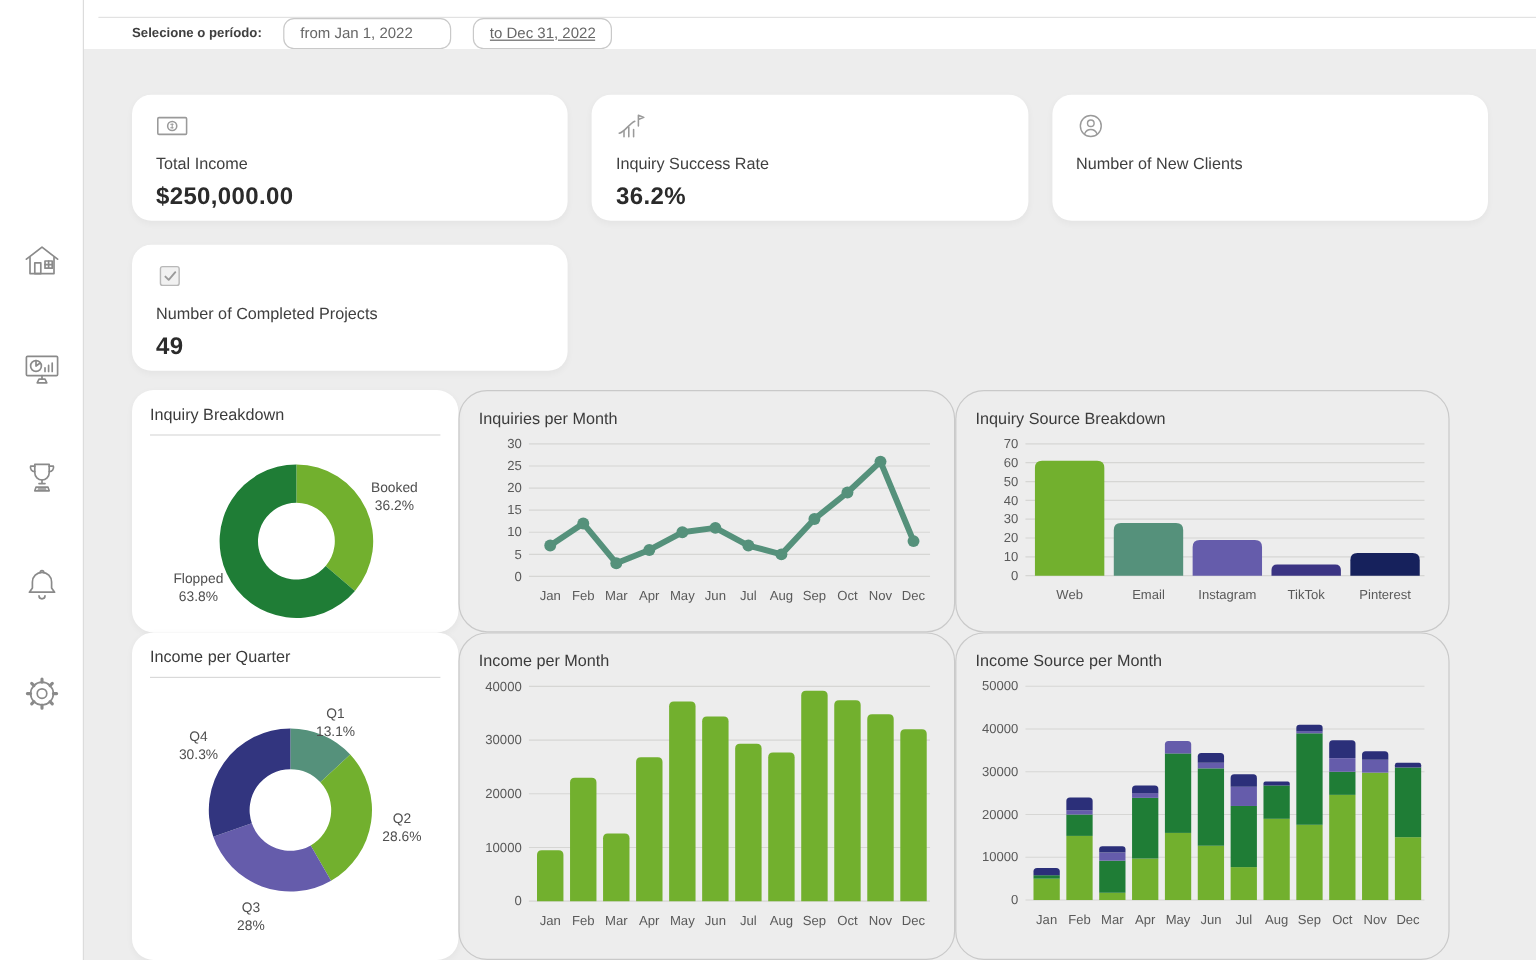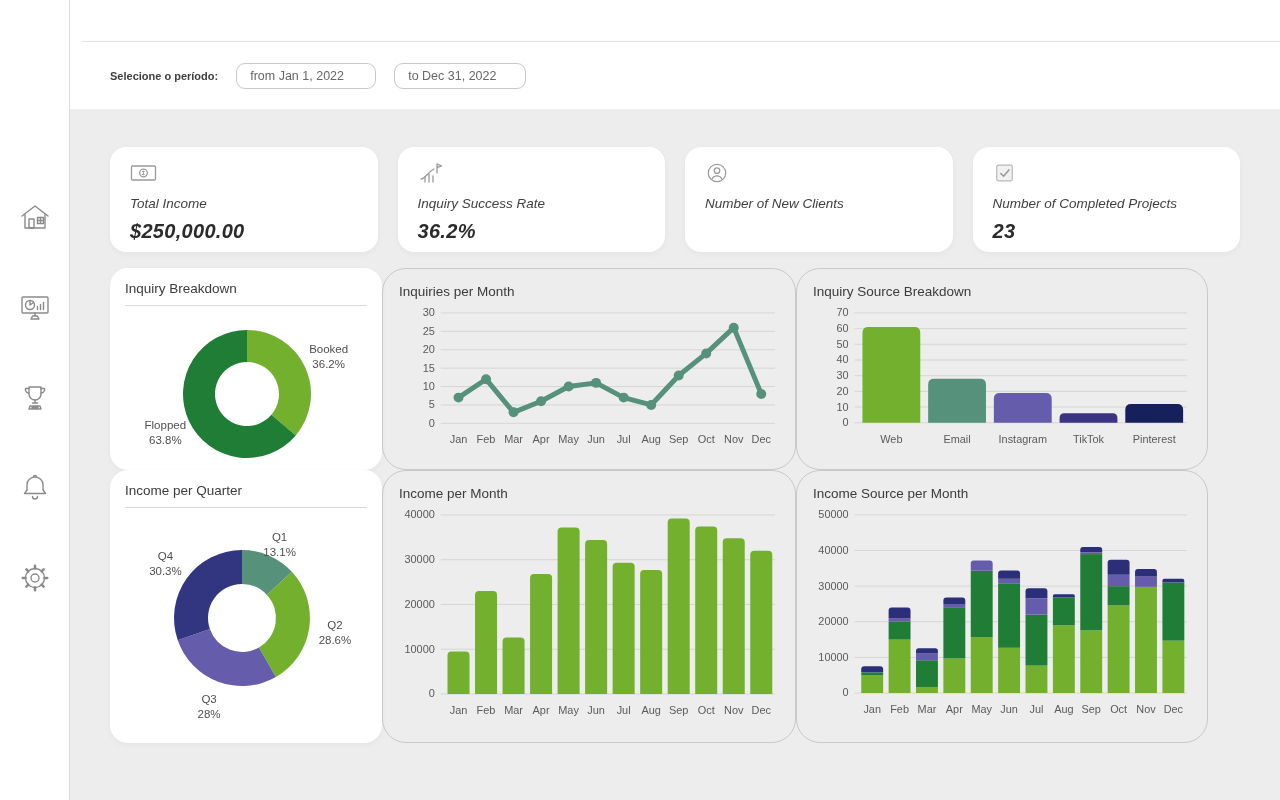--- a/index.html
+++ b/index.html
@@ -11,26 +11,26 @@
   .side-btn { width:40px; height:40px; background:none; border:none; display:flex; align-items:center; justify-content:center; cursor:pointer; }
   .side-btn svg { stroke:#8a8a8a; fill:none; stroke-width:1.4; stroke-linejoin:round; stroke-linecap:round; }
 
   
   .main { flex:1; display:flex; flex-direction:column; }
   .topstrip { height:42px; background:#ffffff; position:relative; }
   .topstrip .rule { position:absolute; left:12px; right:0; bottom:0; height:1px; background:#e2e2e2; }
   .filterbar { height:67px; background:#ffffff; display:flex; align-items:center; padding-left:40px; gap:18px; }
   .filter-label { font-size:11px; font-weight:bold; color:#3f3f3f; }
   .date-input { width:140px; height:26px; border:1px solid #c9c9c9; border-radius:9px; background:#fff; color:#666; font-size:12.5px; padding:0 13px; font-family:"Liberation Sans", sans-serif; outline:none; }
-  .date-input.to { width:132px; }
+  .date-input.to { width:116px;text-decoration:underline; }
 
   .content { flex:1; background:#ededed; padding:38px 40px 0 40px; }
 
   
-  .stats-row { display:grid; grid-template-columns:repeat(4,1fr); gap:20px;font-style:italic; }
+  .stats-row { display:grid; grid-template-columns:repeat(3,1fr); gap:20px; }
   .stat-card { background:#fff; border-radius:16px; padding:15px 20px 14px; height:105px; box-shadow:0 2px 6px rgba(0,0,0,0.04); }
   .stat-card svg { stroke:#9a9a9a; fill:none; stroke-width:1.3; stroke-linecap:round; stroke-linejoin:round; }
   .stat-label { font-size:13.5px; color:#404040; margin-top:8px; }
   .stat-value { font-size:20px; font-weight:bold; color:#2b2b2b; margin-top:9px; letter-spacing:0.3px; }
 
   
   .charts-grid { display:grid; grid-template-columns:272px 414px 412px; grid-template-rows:202px 273px; margin-top:16px; }
   .card { background:#fff; border-radius:18px; padding-top:13px; box-shadow:0 2px 6px rgba(0,0,0,0.04); overflow:hidden; }
   .card .card-title { font-size:13.5px; font-weight:normal; color:#3b3b3b; margin:0 15px 9px; }
   .card .divider { height:1px; background:#d9d9d9; margin:0 15px 2px; }
@@ -126,21 +126,21 @@
           <path d="M6.5 18.8 a6 6 0 0 1 11 0"></path>
         </svg>
         <div class="stat-label">Number of New Clients</div>
       </div>
       <div class="stat-card">
         <svg width="23" height="22" viewBox="0 0 24 24">
           <rect x="3.5" y="3.5" width="17" height="17" rx="2" fill="#f1f1f1" stroke="#b8b8b8"></rect>
           <path d="M8 12.5 l3 3 l6 -7" stroke-width="1.7"></path>
         </svg>
         <div class="stat-label">Number of Completed Projects</div>
-        <div class="stat-value">23</div>
+        <div class="stat-value">49</div>
       </div>
     </div>
 
     <div class="charts-grid">
 
       <section class="card">
         <h3 class="card-title">Inquiry Breakdown</h3>
         <div class="divider"></div>
         <svg class="chart" viewBox="0 0 272 162">
             <path d="M137,22 A64,64 0 0 1 185.79632070473266,127.41158154044444 L161.39816035236632,106.70579077022222 A32,32 0 0 0 137,54 Z" fill="#72b02e"></path>

